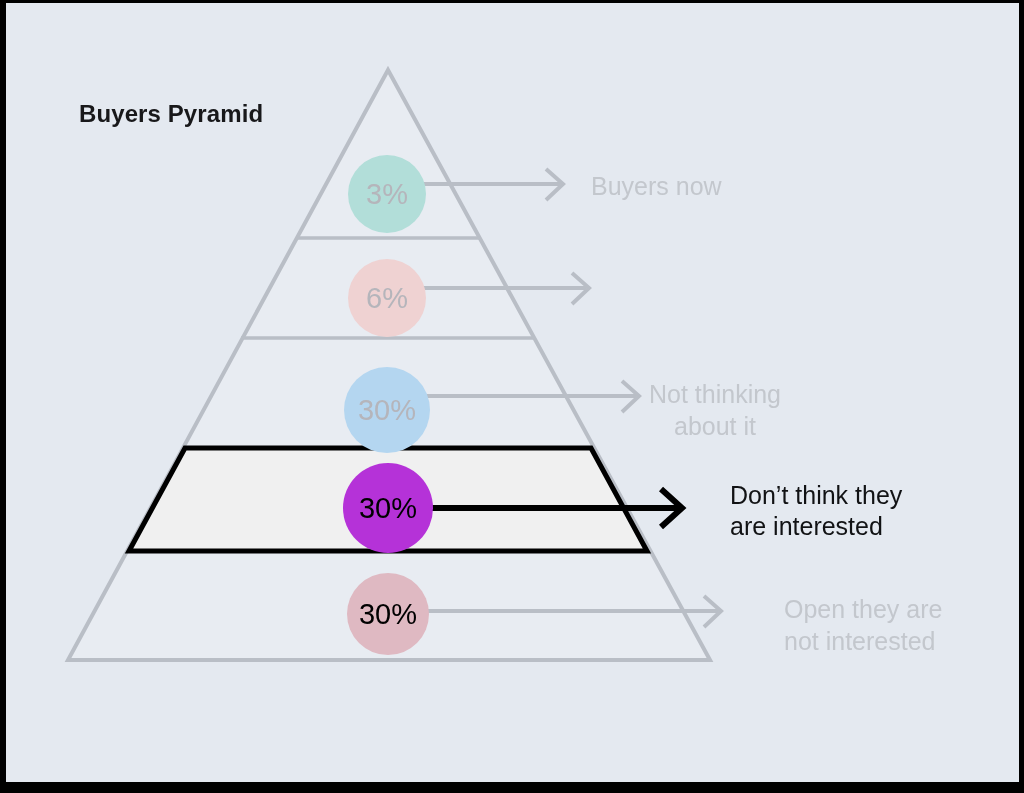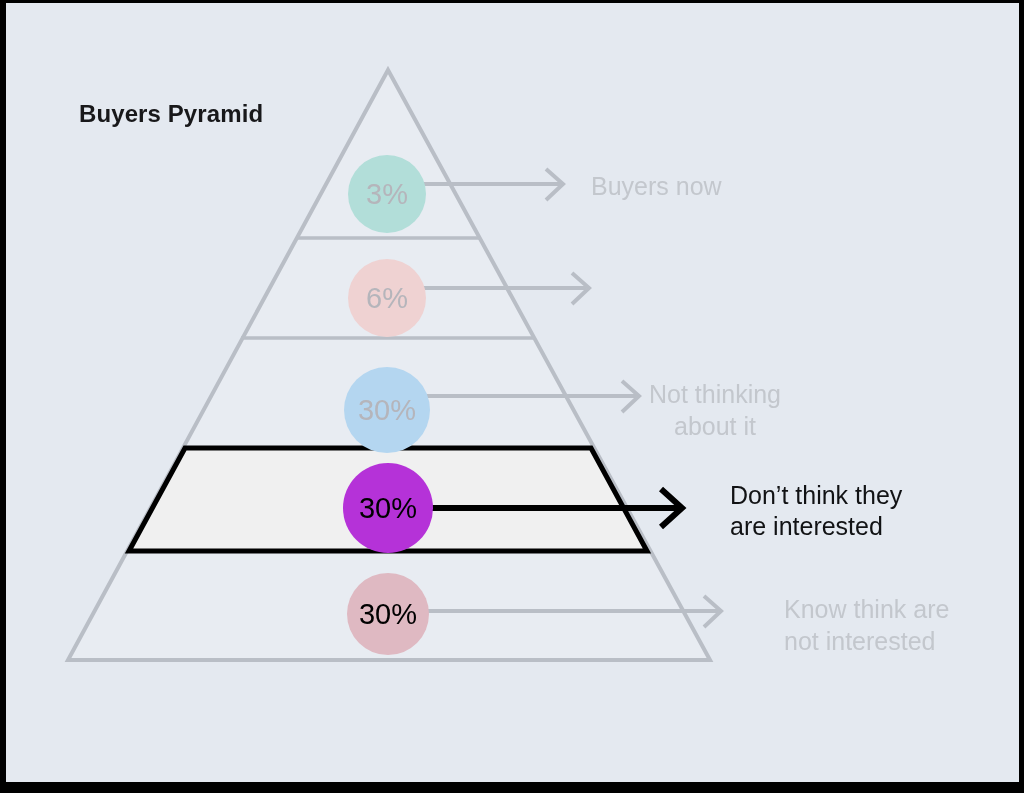--- a/index.html
+++ b/index.html
@@ -156,17 +156,17 @@
 
     <div class="rlabel" style="left:585px; top:168px;">Buyers now</div>
 
 
     <div class="rlabel" style="left:643px; top:376px;text-align:center;">Not thinking
 about it</div>
 
     <div class="rlabel active" style="left:688px; top:477px;margin-left:36px;">Don’t think they
 are interested</div>
 
-    <div class="rlabel" style="left:778px; top:591px;">Know think are
+    <div class="rlabel" style="left:778px; top:591px;">Open they are
 not interested</div>
 
   </div>
 </div>
 
 </body></html>

